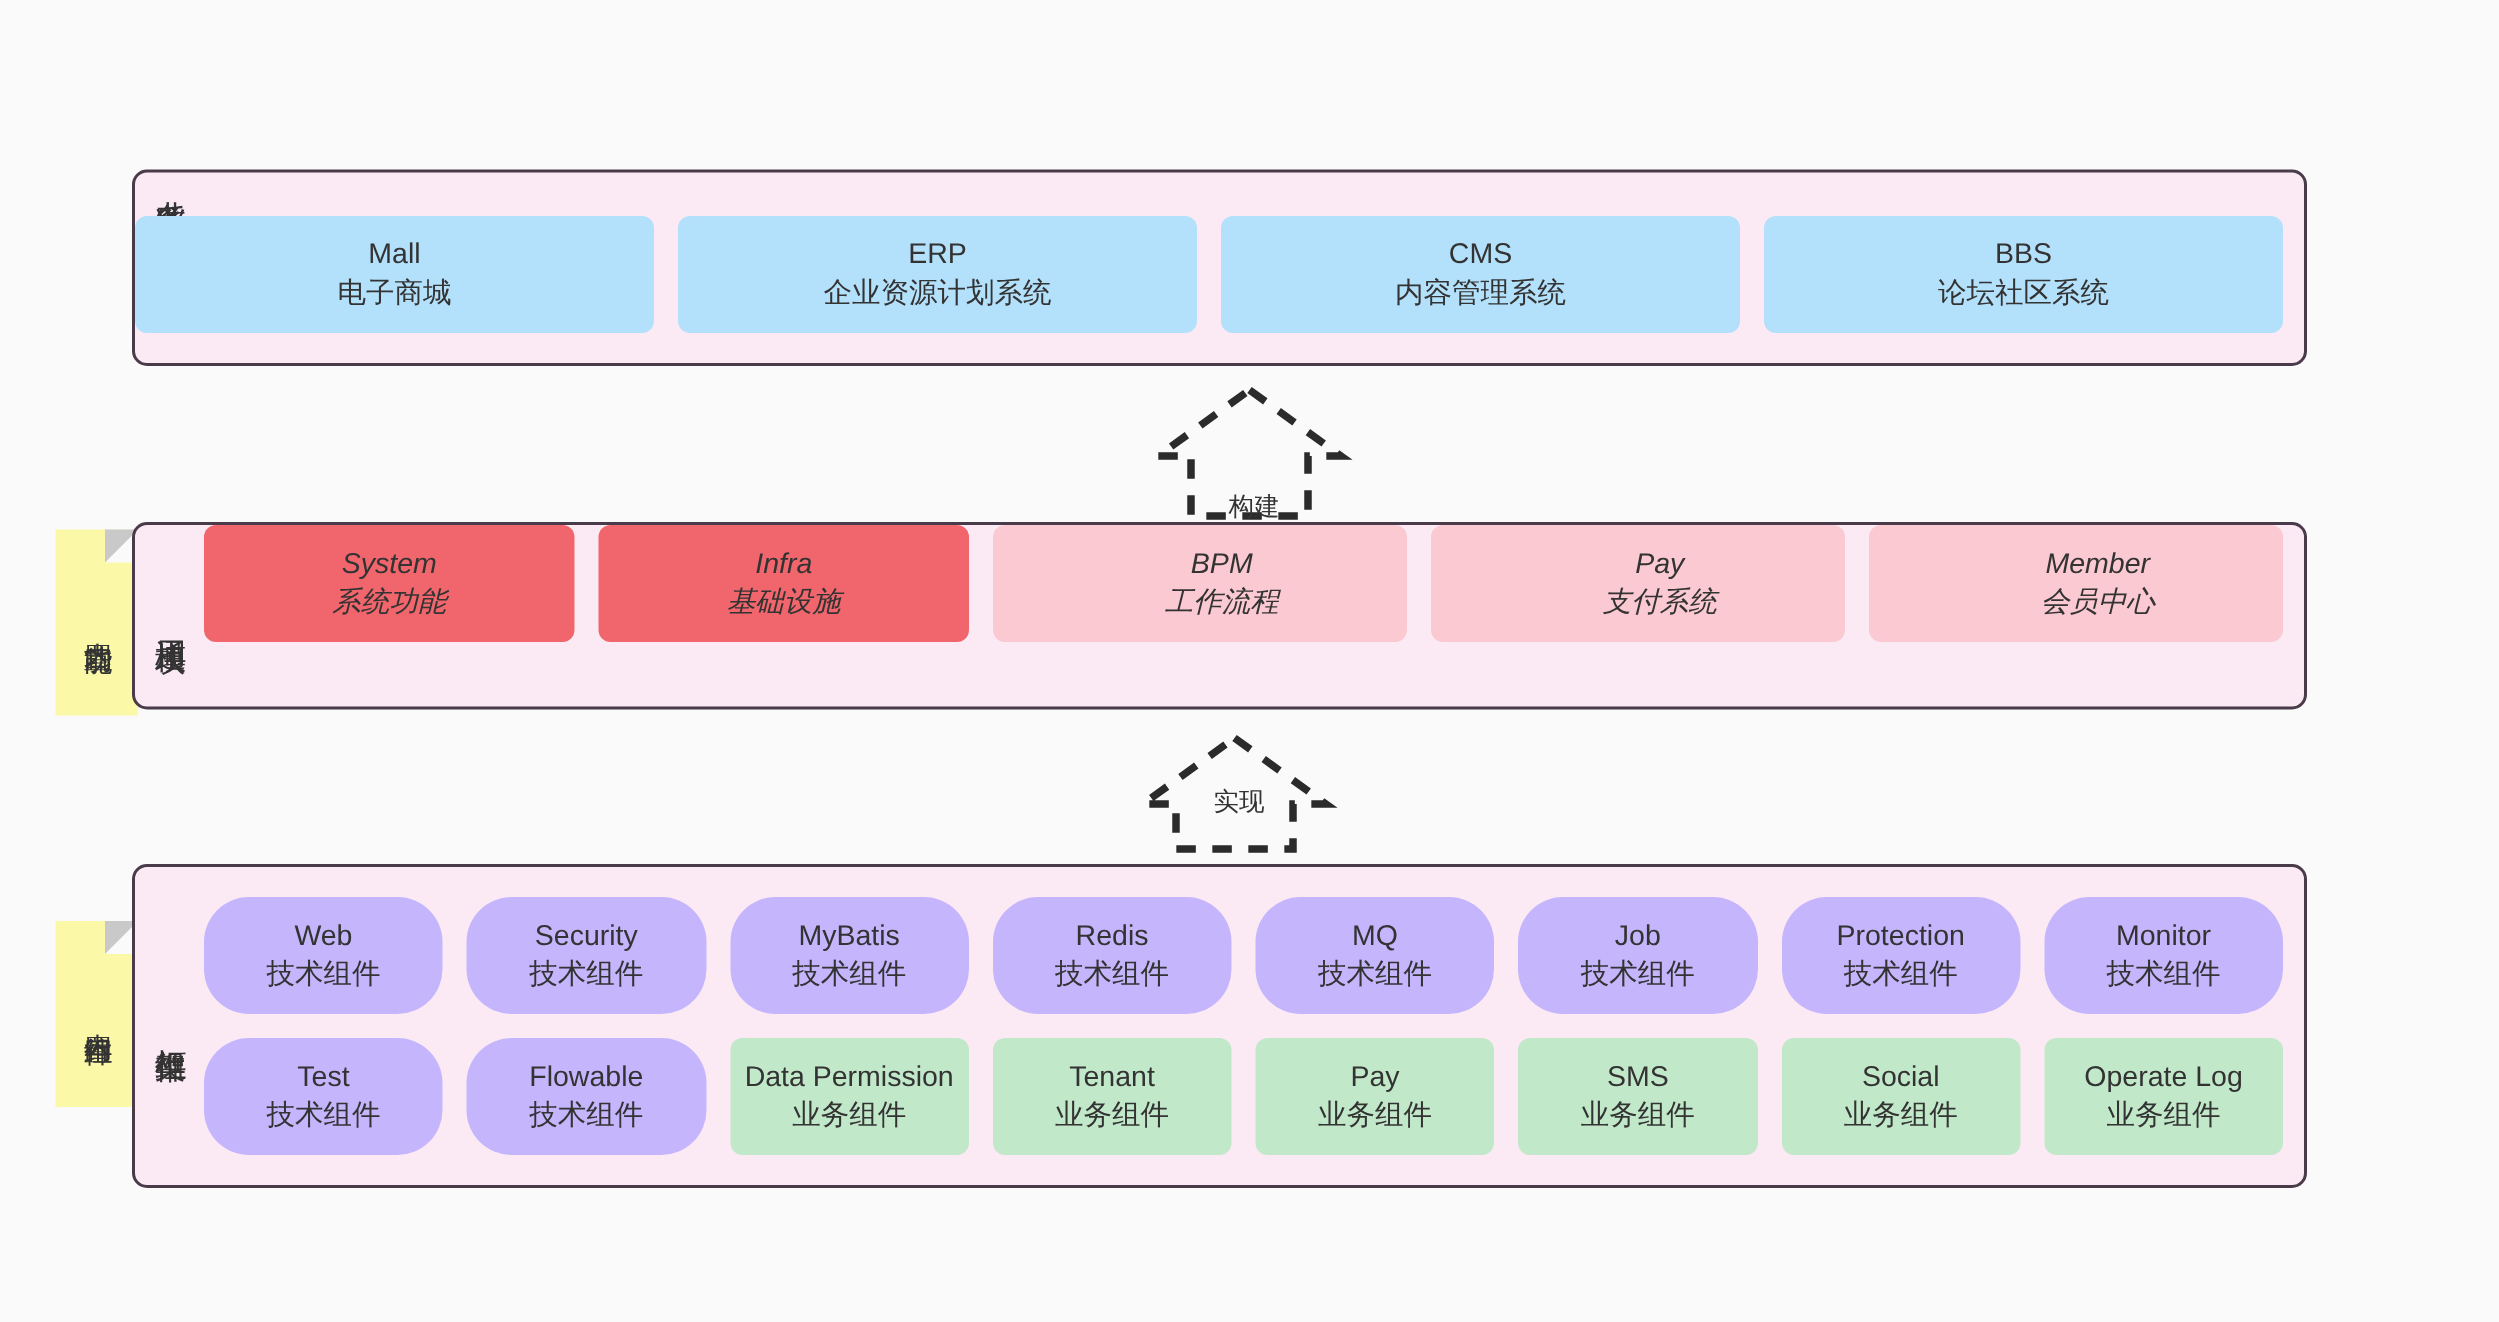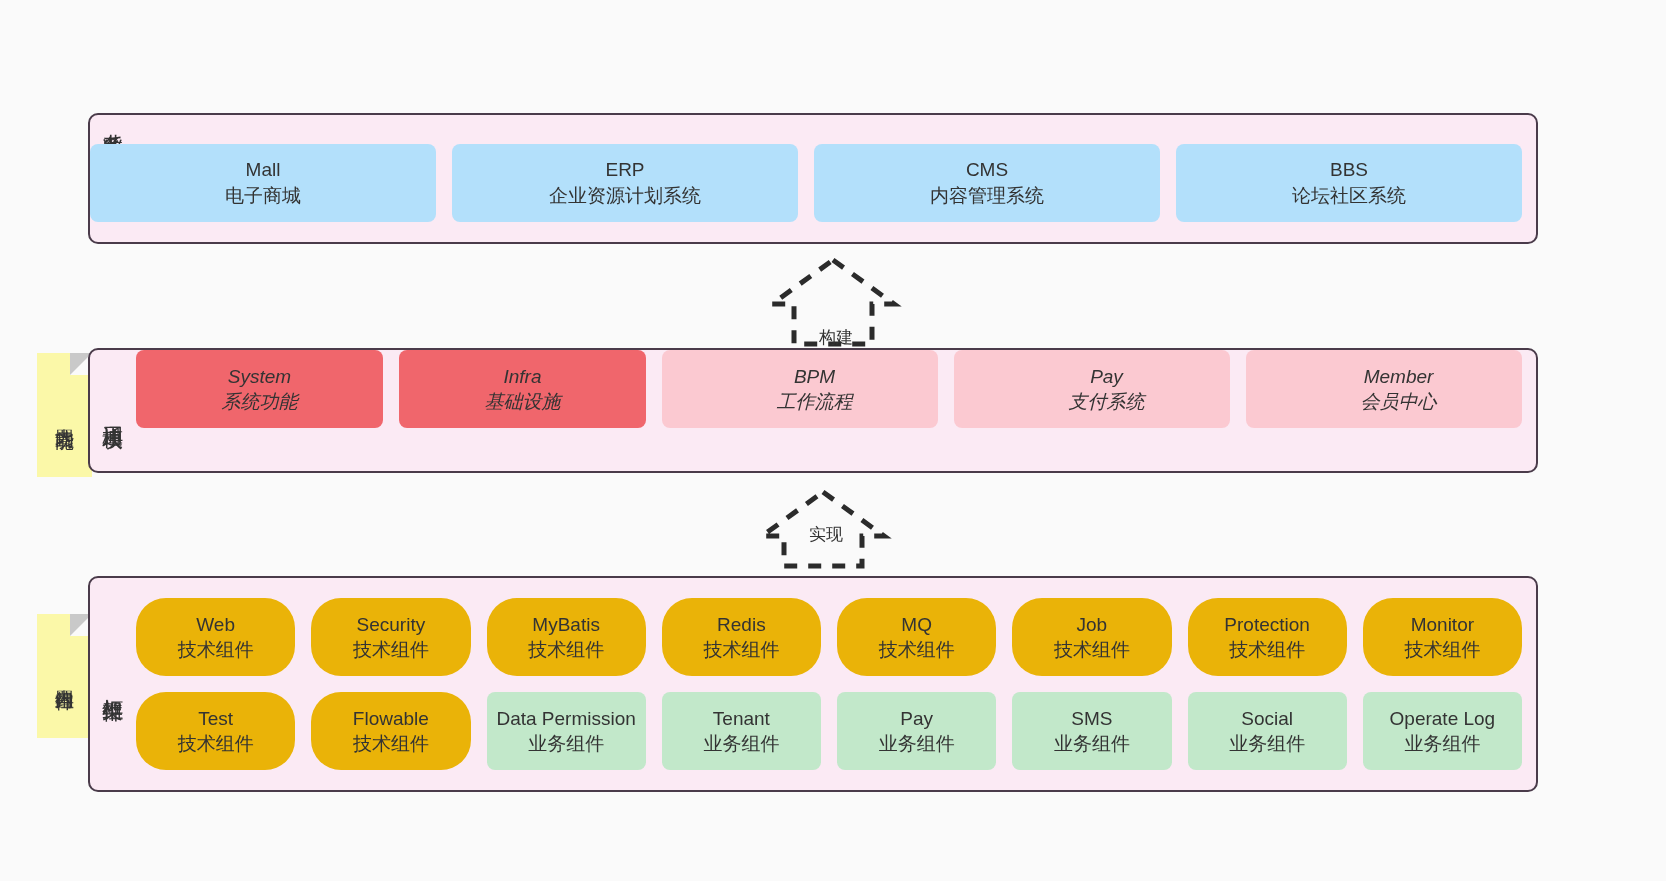--- a/index.html
+++ b/index.html
@@ -64,21 +64,21 @@
     box-sizing:border-box;
     padding:6px 4px;
   }
   .cell .en{display:block;}
   .cell .cn{display:block;}
 
   
   .c-blue{background:#b3e0fb;}
   .c-red{background:#f0666c;}
   .c-pink{background:#fbc9d1;padding-left:33px;}
-  .c-green{background:#eab308;border-radius:30px;}
+  .c-green{background:#c4b5fd;border-radius:30px;}
   .c-lgreen{background:#c2e8ca;}
 
   
   #layer-business{left:88px;top:113px;width:1450px;height:131px;flex-direction:column;}
   #layer-business .layer-body{height:78px;}
   #layer-business .row{height:78px;}
 
   #layer-common{left:88px;top:348px;width:1450px;height:125px;}
   #layer-common .layer-body{height:78px;}
   #layer-common .row{height:78px;font-style:italic;}

